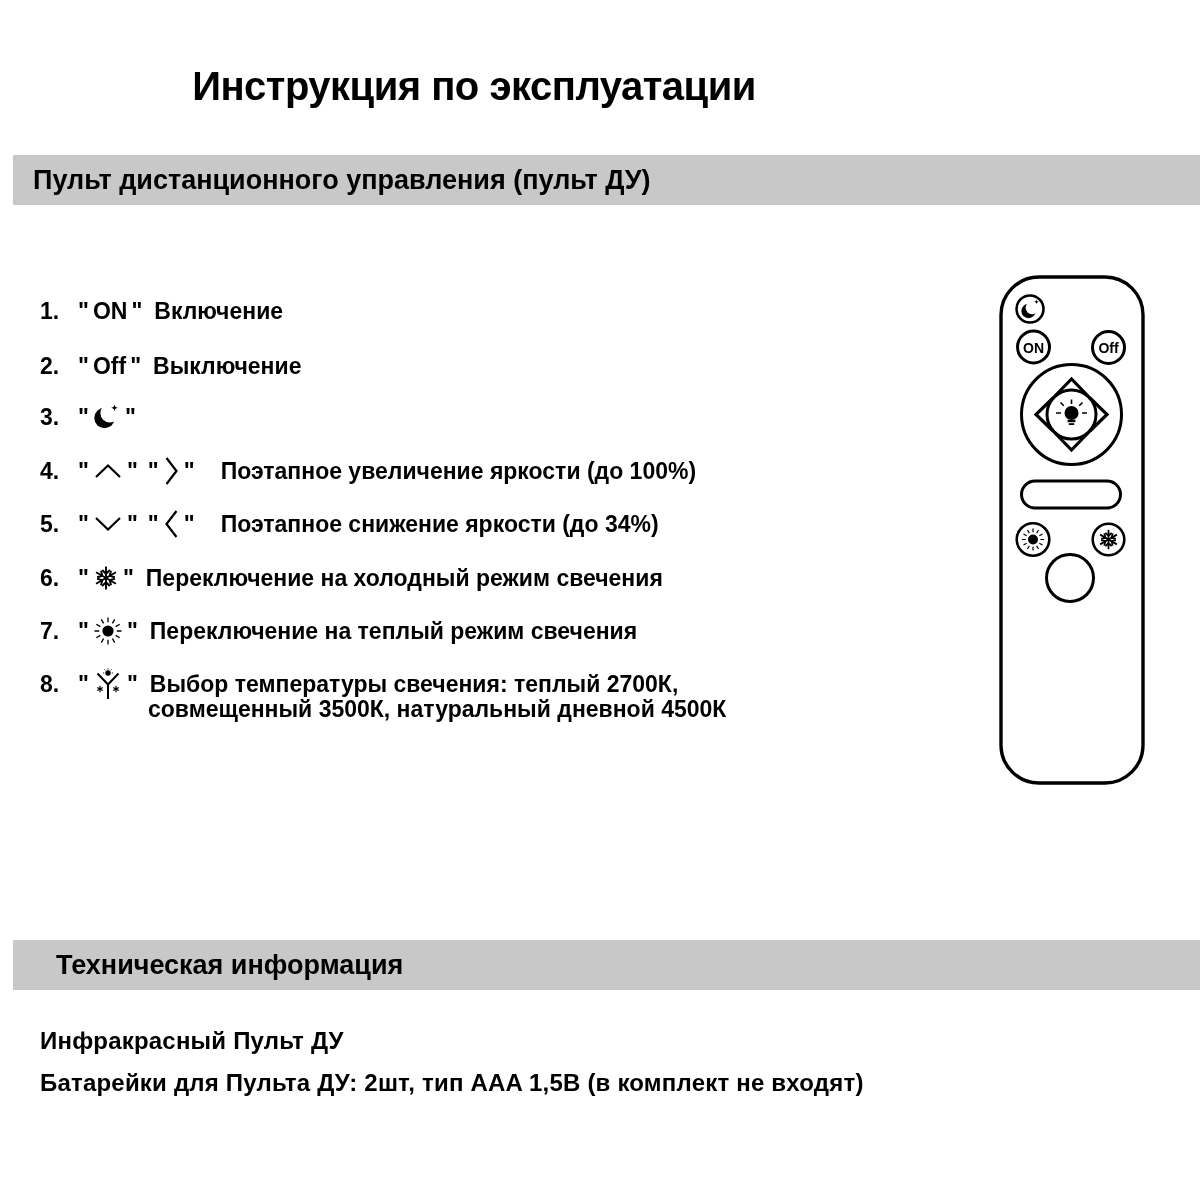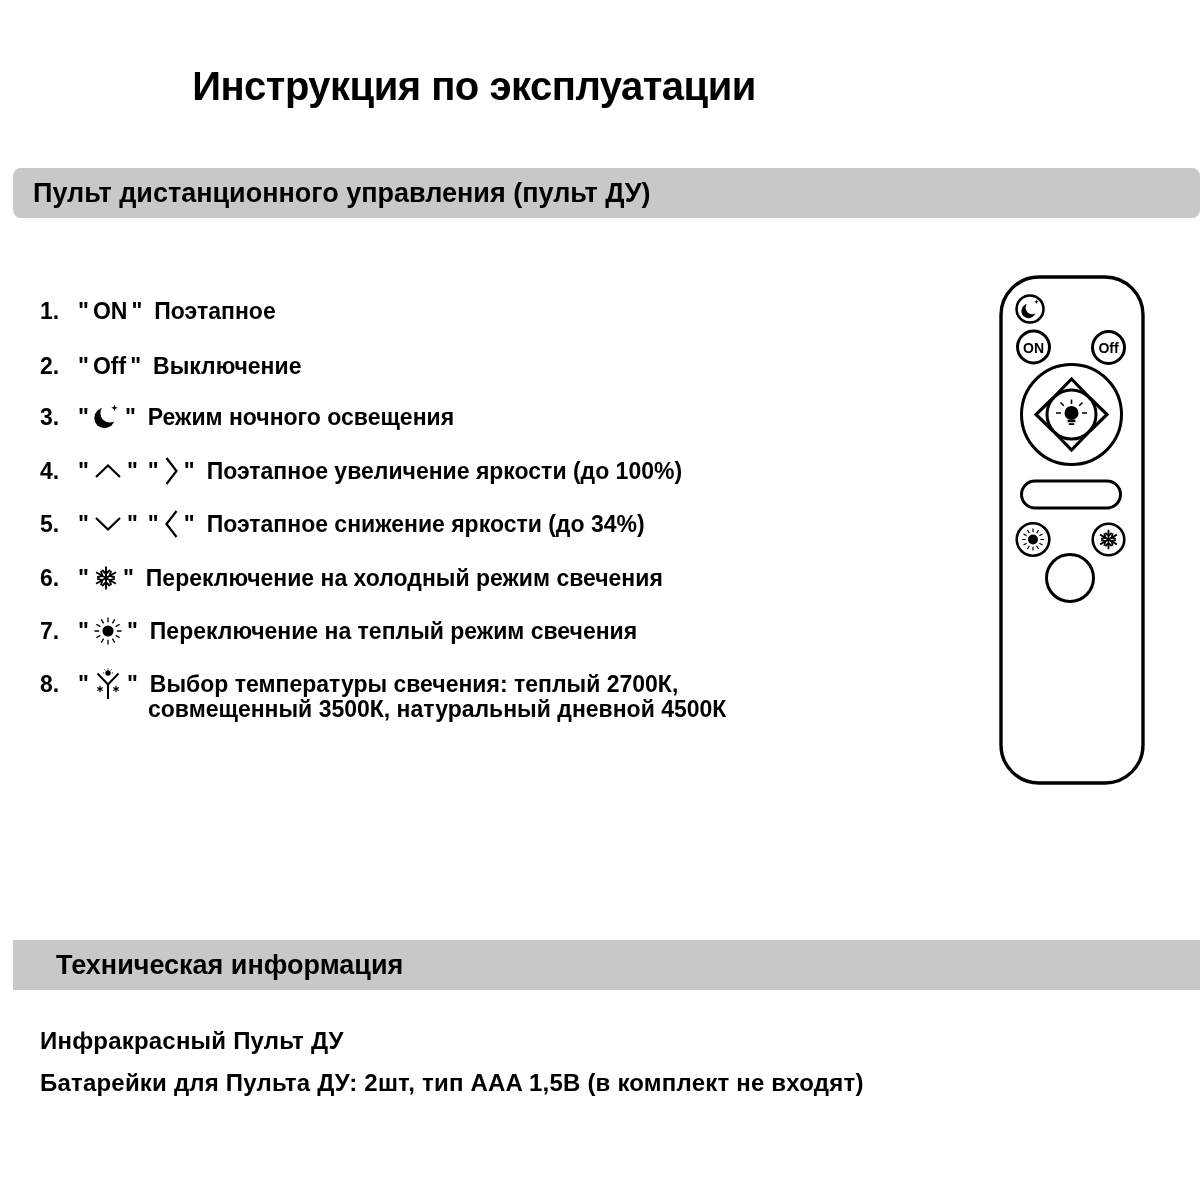--- a/index.html
+++ b/index.html
@@ -17,33 +17,33 @@
     text-align: center; font-size: 40px; font-weight: bold;
     letter-spacing: -0.5px; margin: 0;
   }
   .section-bar {
     position: absolute; left: 13px; right: 0; height: 50px;
     background: #c8c8c8;
     display: flex; align-items: center;
     padding-left: 20px; box-sizing: border-box;
     font-size: 27px; font-weight: bold;
   }
-  #bar-remote { top: 168px; border-radius: 8px; }
+  #bar-remote { top: 155px; }
   #bar-tech   { top: 940px; padding-left: 43px; }
   .item {
     position: absolute; left: 40px; height: 40px;
     display: flex; align-items: center;
     font-size: 23px; font-weight: bold; white-space: nowrap;
   }
   .num { display: inline-block; width: 34px; }
   .q { margin: 0 4px; }
   .icon-box { display: inline-flex; align-items: center; justify-content: center; }
   .desc { margin-left: 8px; }
   .gap2 { margin-left: 6px; }
-  .desc-far { margin-left: 8px; }
+  .desc-far { margin-left: 22px; }
   .item8-line2 {
     position: absolute; left: 148px; top: 696px;
     font-size: 23px; font-weight: bold; white-space: nowrap;
   }
   .tech-line {
     position: absolute; left: 40px;
     font-size: 24px; font-weight: bold; white-space: nowrap;
     letter-spacing: 0.2px;
   }
   #tech-line-0 { top: 1027px; }
@@ -66,21 +66,21 @@
 
   <div class="section-bar" id="bar-remote">
     <span>Пульт дистанционного управления (пульт ДУ)</span>
   </div>
 
   <div class="item" style="top:291px">
     <span class="num">1.</span>
     <span class="q">"</span>
     <span>ON</span>
     <span class="q">"</span>
-    <span class="desc">Поэтапное</span>
+    <span class="desc">Включение</span>
   </div>
 
   <div class="item" style="top:346px">
     <span class="num">2.</span>
     <span class="q">"</span>
     <span>Off</span>
     <span class="q">"</span>
     <span class="desc">Выключение</span>
   </div>
 
@@ -88,21 +88,20 @@
     <span class="num">3.</span>
     <span class="q">"</span>
     <span class="icon-box">
       <svg width="28" height="28" viewBox="0 0 28 28">
         <circle cx="11.5" cy="15" r="10.2" fill="#000"></circle>
         <circle cx="16.8" cy="10.2" r="9.4" fill="#fff"></circle>
         <path d="M21.5 1.5 L22.4 3.9 L24.8 4.8 L22.4 5.7 L21.5 8.1 L20.6 5.7 L18.2 4.8 L20.6 3.9 Z" fill="#000"></path>
       </svg>
     </span>
     <span class="q">"</span>
-    <span class="desc">Режим ночного освещения</span>
   </div>
 
   <div class="item" style="top:451px">
     <span class="num">4.</span>
     <span class="q">"</span>
     <span class="icon-box">
       <svg width="30" height="18" viewBox="0 0 30 18">
           <path class="stroke" stroke-width="2.2" d="M3 15 L15 3.5 L27 15"></path>
         </svg>
     </span>

